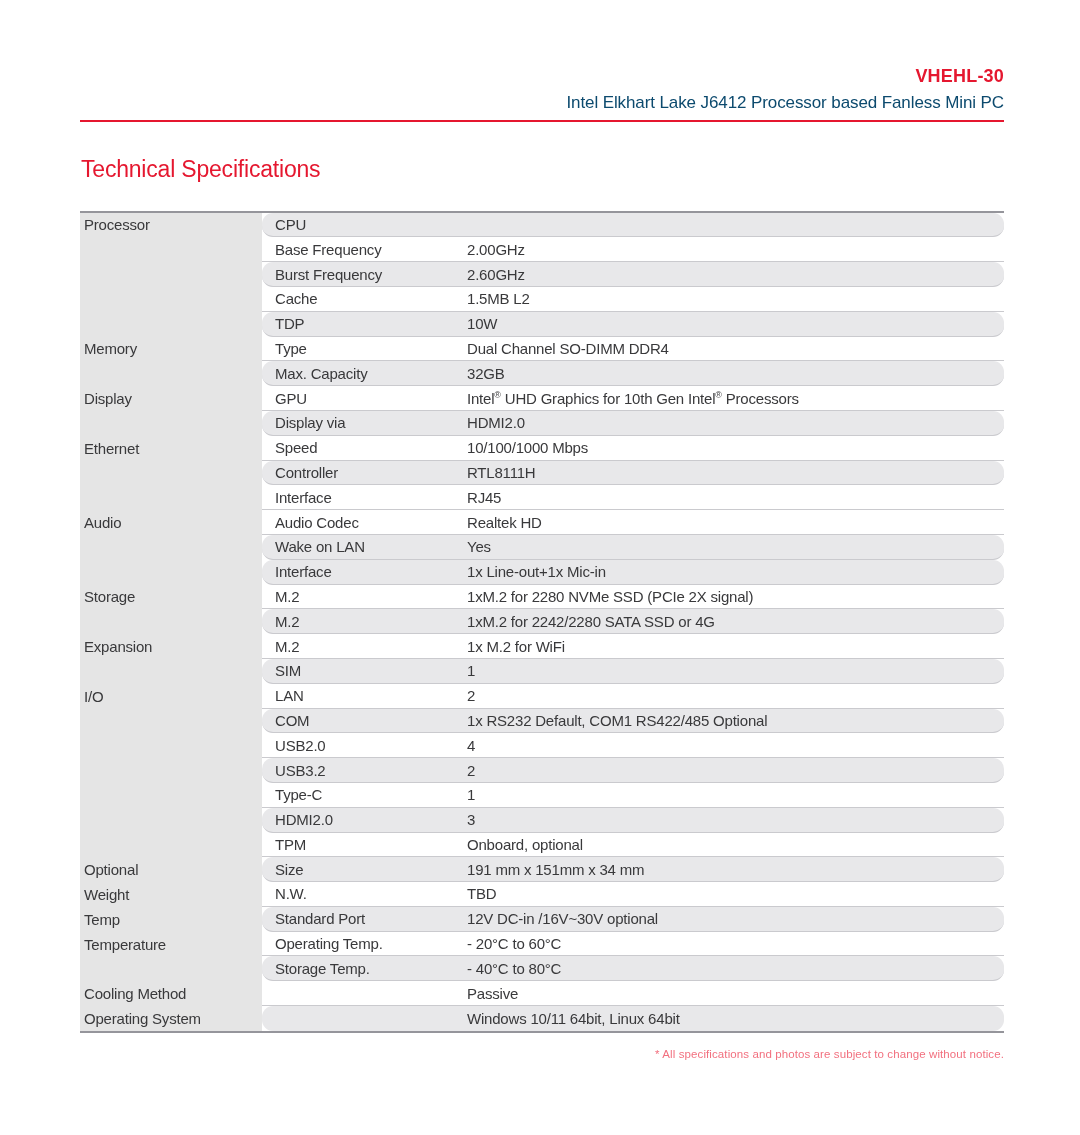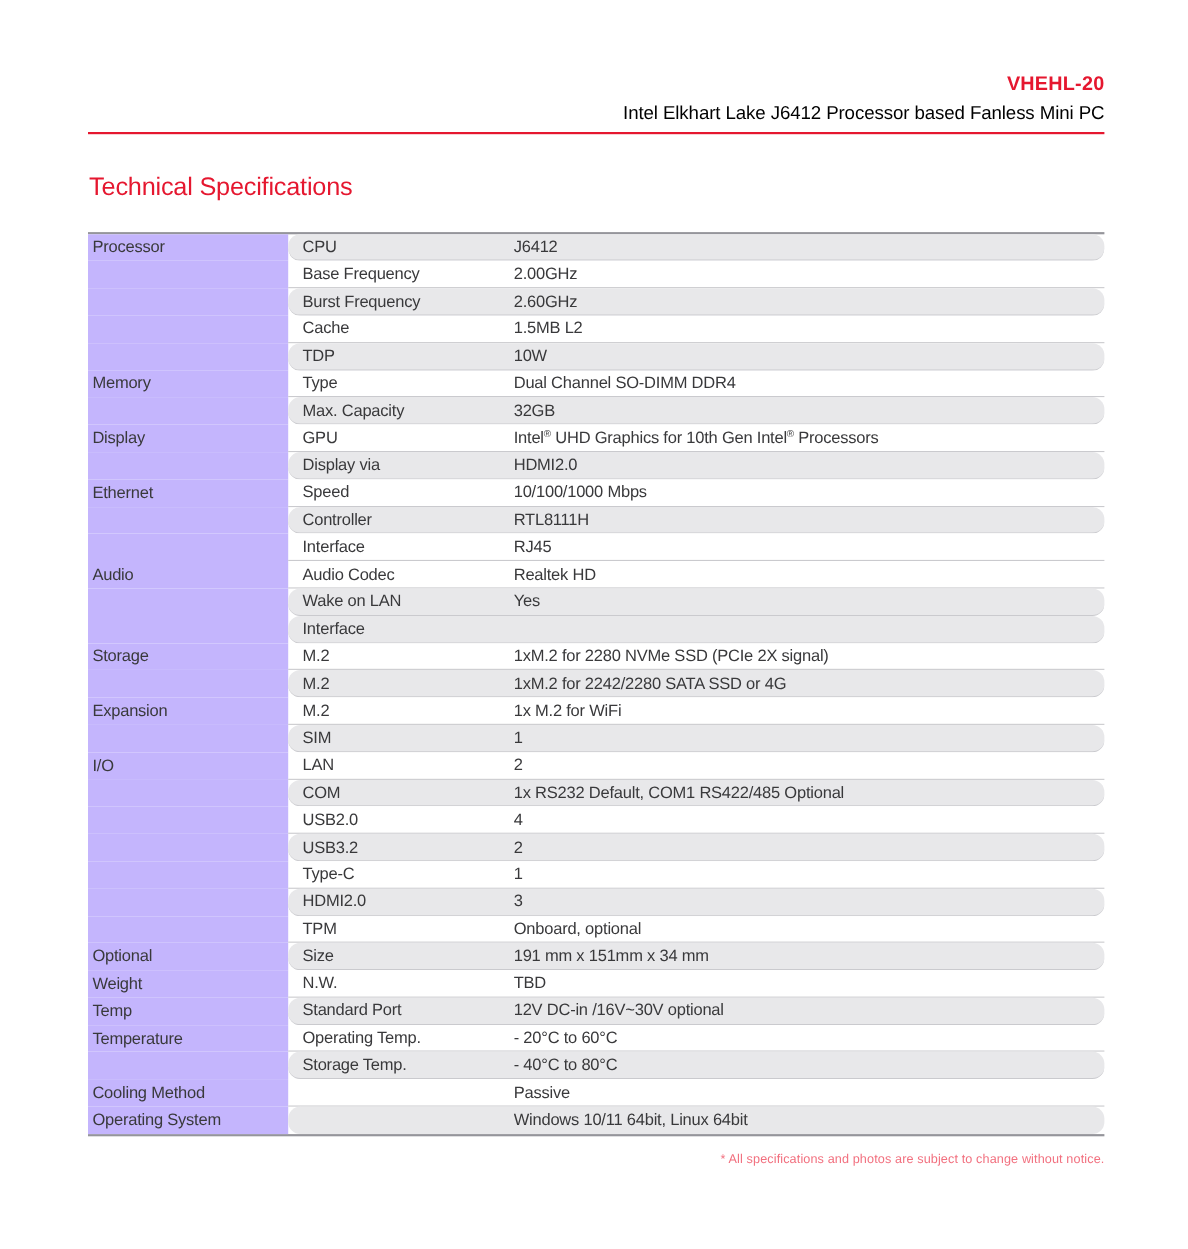--- a/index.html
+++ b/index.html
@@ -21,41 +21,41 @@
     width:1080px;height:1135px;
     padding:66px 76px 0 80px;
     overflow:hidden;
   }
   .doc-header{text-align:right;}
   .model{
     font-size:18px;font-weight:bold;color:var(--red);
     letter-spacing:.2px;line-height:1.2;
   }
   .subtitle{
-    font-size:17px;color:#000000;margin-top:5px;line-height:1.2;
+    font-size:17px;color:#0c4a6e;margin-top:5px;line-height:1.2;
     letter-spacing:-0.1px;
   }
   .header-rule{height:2px;background:var(--red);margin-top:7px;}
   .page-title{
     font-size:23px;color:var(--red);
     margin:34px 0 0 1px;font-weight:500;
     letter-spacing:-0.2px;line-height:1.2;
   }
   .spec-table{
     margin-top:27px;
     border-top:2px solid var(--table-edge);
     border-bottom:2px solid var(--table-edge);
   }
   .spec-row{display:flex;height:24.8px;}
   .cell{white-space:nowrap;overflow:hidden;}
   .cell-cat{
     width:182px;box-sizing:border-box;
     display:flex;align-items:center;
     padding-left:4px;font-size:15px;
-    background:#c4b5fd;letter-spacing:-0.2px;text-align:center;
+    background:#e5e5e5;letter-spacing:-0.2px;text-align:center;
   }
   .row-body{
     flex:1;display:flex;align-items:center;
     box-sizing:border-box;font-size:15px;
     border-bottom:1px solid var(--row-line);
     letter-spacing:-0.2px;
   }
   .spec-row:last-child .row-body{border-bottom:none;}
   .row-body.shaded{background:var(--shade);border-radius:11px;}
   .cell-item{width:205px;box-sizing:border-box;padding-left:13px;}
@@ -66,33 +66,32 @@
     color:var(--footnote-red);
     margin-top:15px;letter-spacing:0.1px;
   }
 </style>
 </head>
 <body>
 
 <div class="page">
 
   <div class="doc-header">
-    <div class="model">VHEHL-20</div>
+    <div class="model">VHEHL-30</div>
     <div class="subtitle">Intel Elkhart Lake J6412 Processor based Fanless Mini PC</div>
     <div class="header-rule"></div>
   </div>
 
   <div class="page-title">Technical Specifications</div>
 
   <div class="spec-table" id="spec-table">
       <div class="spec-row">
         <div class="cell cell-cat">Processor</div>
         <div class="row-body shaded">
           <div class="cell cell-item">CPU</div>
-          <div class="cell cell-value">J6412</div>
         </div>
       </div>
       <div class="spec-row">
         <div class="cell cell-cat"></div>
         <div class="row-body">
           <div class="cell cell-item">Base Frequency</div>
           <div class="cell cell-value">2.00GHz</div>
         </div>
       </div>
       <div class="spec-row">
@@ -176,20 +175,21 @@
         <div class="cell cell-cat"></div>
         <div class="row-body shaded">
           <div class="cell cell-item">Wake on LAN</div>
           <div class="cell cell-value">Yes</div>
         </div>
       </div>
       <div class="spec-row">
         <div class="cell cell-cat"></div>
         <div class="row-body shaded">
           <div class="cell cell-item">Interface</div>
+          <div class="cell cell-value">1x Line-out+1x Mic-in</div>
         </div>
       </div>
       <div class="spec-row">
         <div class="cell cell-cat">Storage</div>
         <div class="row-body">
           <div class="cell cell-item">M.2</div>
           <div class="cell cell-value">1xM.2 for 2280 NVMe SSD (PCIe 2X signal)</div>
         </div>
       </div>
       <div class="spec-row">

